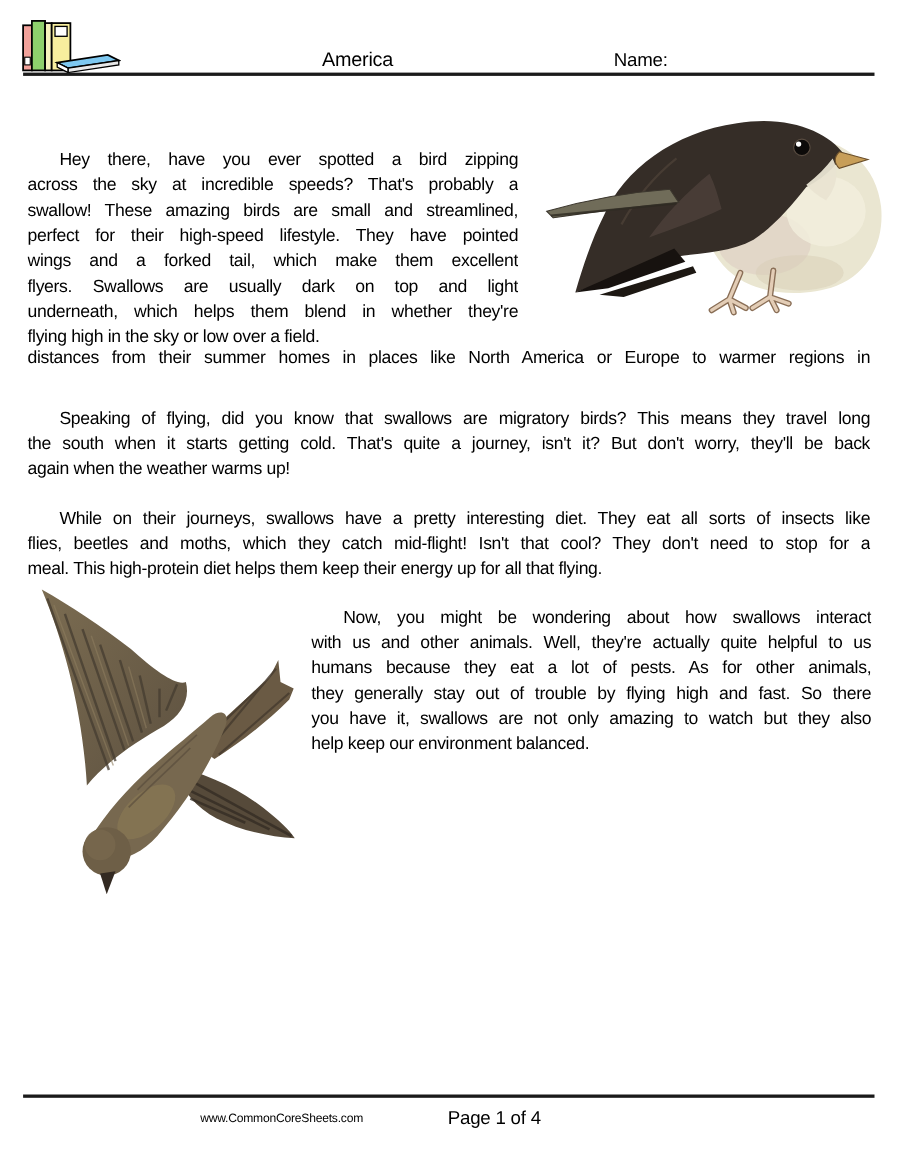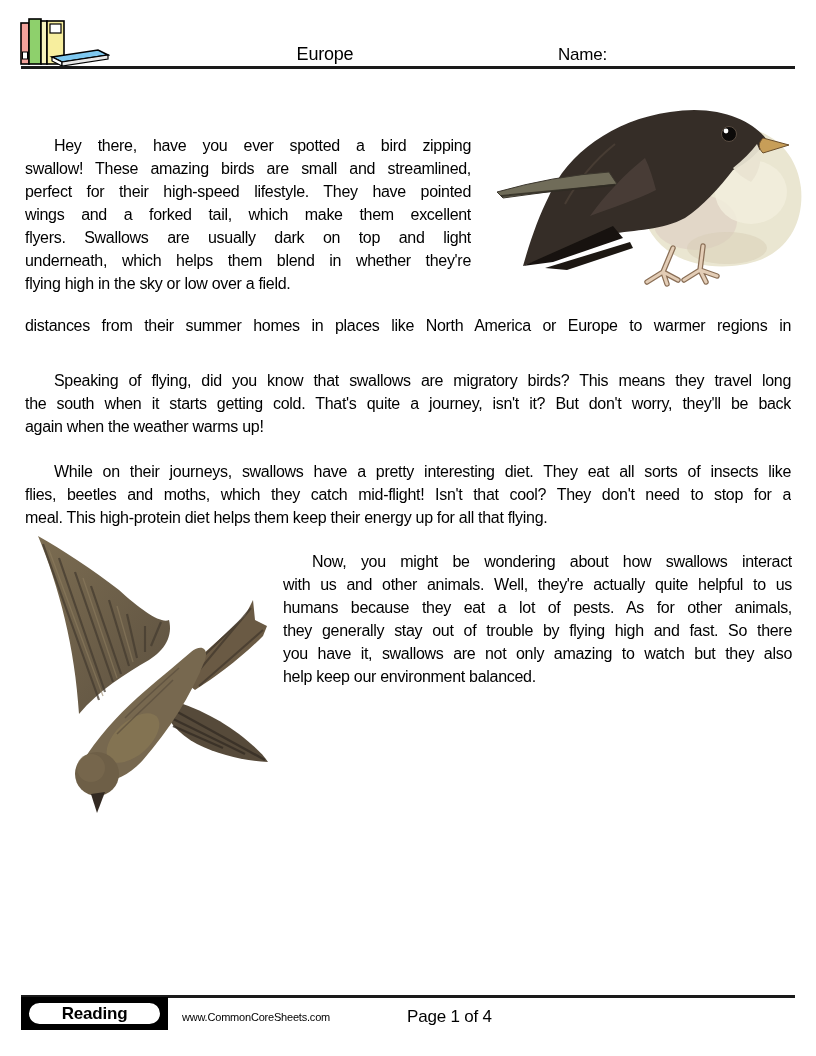--- a/index.html
+++ b/index.html
@@ -59,26 +59,27 @@
       <rect x="23" y="9" width="6" height="43" fill="#f6f2bc" stroke="#000" stroke-width="1.6"></rect>
 
       <rect x="29" y="9" width="17" height="43" fill="#f7ee9e" stroke="#000" stroke-width="1.6"></rect>
       <rect x="32" y="12" width="11" height="9" fill="#fff" stroke="#000" stroke-width="1.2"></rect>
 
       <polygon points="34,45 80,38 90,43 44,50" fill="#7ec8f0" stroke="#000" stroke-width="1.6"></polygon>
       <polygon points="34,45 44,50 44,54 34,49" fill="#ffffff" stroke="#000" stroke-width="1.2"></polygon>
       <polygon points="44,50 90,43 90,47 44,54" fill="#e8e8e8" stroke="#000" stroke-width="1.2"></polygon>
     </svg>
   </div>
-  <div class="abs hdr-title">Europe</div>
+  <div class="abs hdr-title">America</div>
   <div class="abs hdr-name">Name:</div>
   <div class="abs hdr-rule"></div>
 
   <div id="p1" class="abs para">
       <div class="line jl first">Hey there, have you ever spotted a bird zipping</div>
+      <div class="line jl">across the sky at incredible speeds? That's probably a</div>
       <div class="line jl">swallow! These amazing birds are small and streamlined,</div>
       <div class="line jl">perfect for their high-speed lifestyle. They have pointed</div>
       <div class="line jl">wings and a forked tail, which make them excellent</div>
       <div class="line jl">flyers. Swallows are usually dark on top and light</div>
       <div class="line jl">underneath, which helps them blend in whether they're</div>
       <div class="line last">flying high in the sky or low over a field.</div>
     </div>
   <div id="p2" class="abs para">
       <div class="line jl">distances from their summer homes in places like North America or Europe to warmer regions in</div>
       <div class="line jl first">Speaking of flying, did you know that swallows are migratory birds? This means they travel long</div>
@@ -182,21 +183,16 @@
           <path d="M84,206 C102,188 122,170 140,152"></path>
       </g>
 
       <circle cx="64" cy="246" r="22" fill="#6e5f47"></circle>
       <circle cx="58" cy="240" r="14" fill="#79694e" opacity="0.7"></circle>
       <path d="M58,266 L64,285 L72,264 Z" fill="#332a22"></path>
     </svg>
   </div>
 
   <div class="abs ftr-rule"></div>
-  <div class="abs ftr-badge">
-    <div class="ftr-pill">
-      <span>Reading</span>
-    </div>
-  </div>
   <div class="abs ftr-site">www.CommonCoreSheets.com</div>
   <div class="abs ftr-page">Page 1 of 4</div>
 
 </div>
 
 </body></html>

